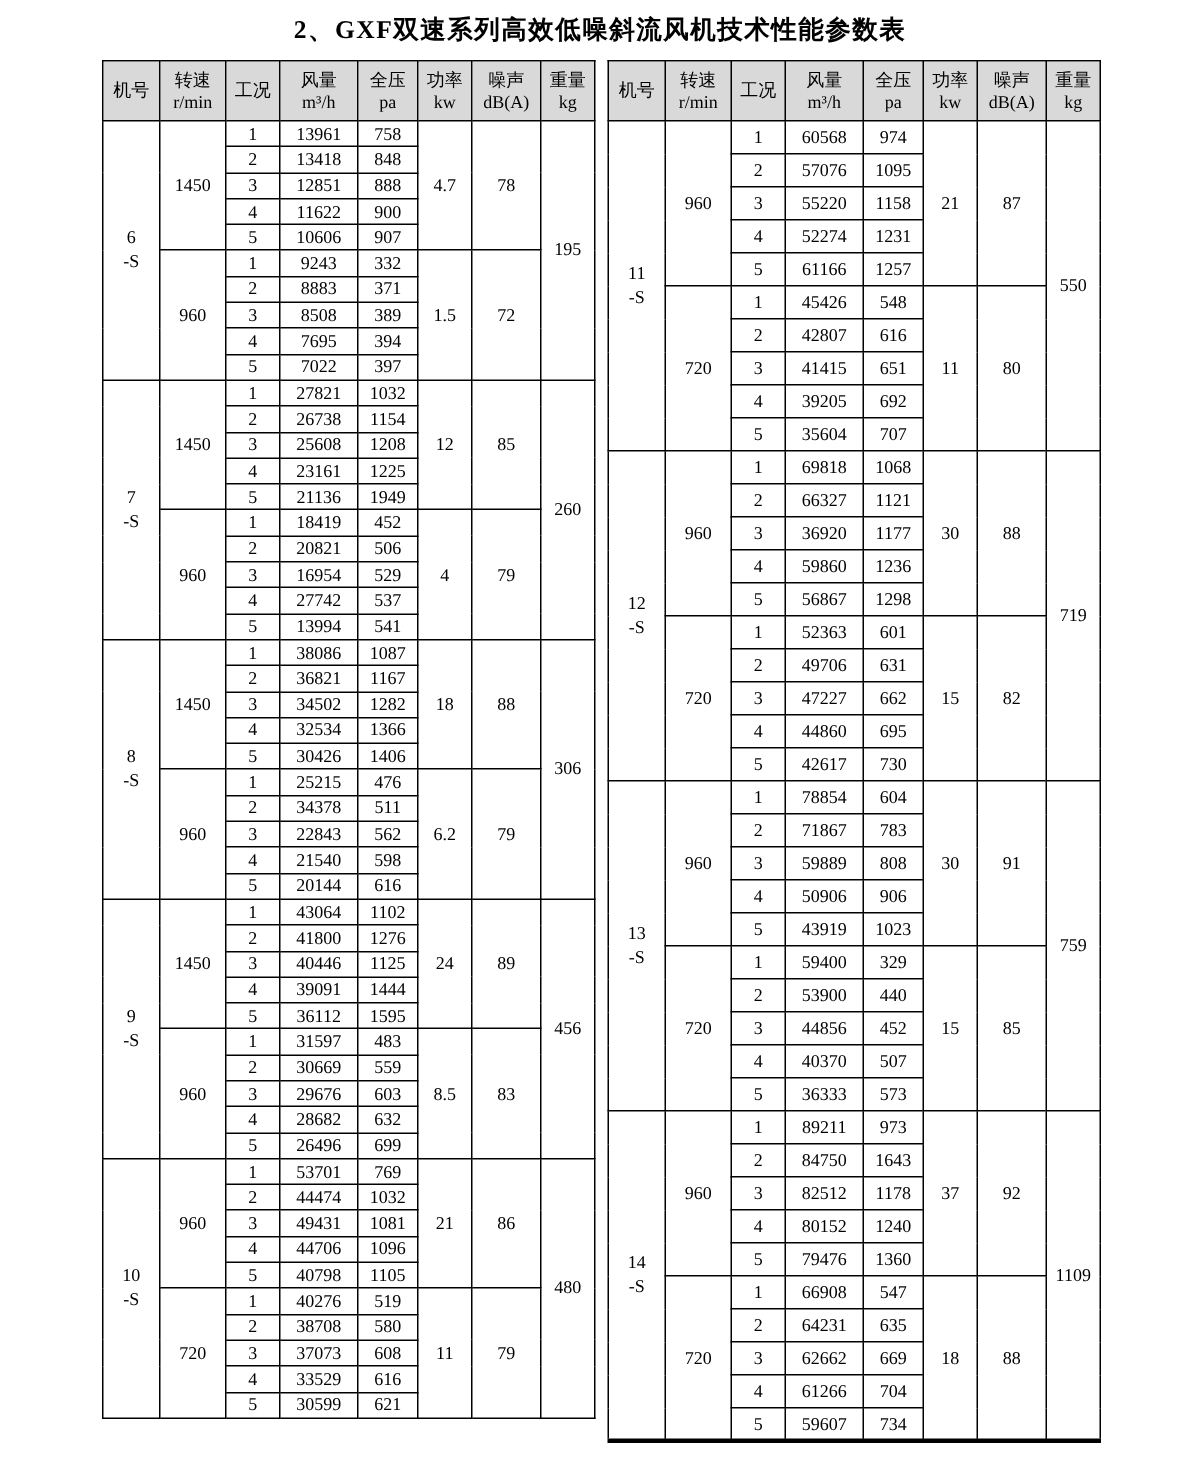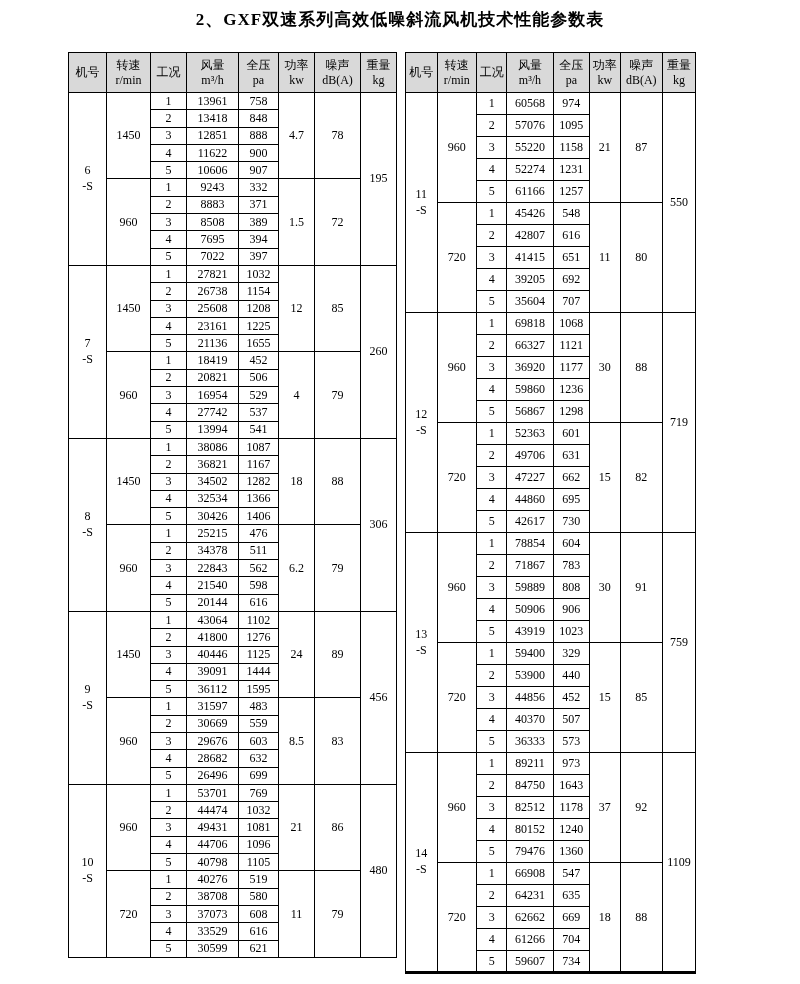--- a/index.html
+++ b/index.html
@@ -1,20 +1,20 @@
 <!DOCTYPE html>
 <html style="--shade: #d9d9d9;"><head>
 <meta charset="utf-8">
 <style>
   html,body{margin:0;padding:0;background:#fff;}
-  .page{position:relative;width:696px;height:984px;background:#fff;overflow:hidden;
+  .page{position:relative;width:800px;height:984px;background:#fff;overflow:hidden;
         font-family:"Liberation Serif", serif;color:#000;}
   .title{position:absolute;top:8px;left:0;width:800px;text-align:center;
          font-size:17px;font-weight:bold;letter-spacing:1px;margin:0;}
-  table.spec{position:absolute;top:52px;border-collapse:collapse;table-layout:fixed;
+  table.spec{position:absolute;top:40px;border-collapse:collapse;table-layout:fixed;
              font-size:12px;}
   table.spec.t-left{left:68px;}
   table.spec.t-right{left:405px;border-bottom:3px solid #000;}
   table.spec th, table.spec td{border:1px solid #000;text-align:center;
              vertical-align:middle;padding:0;font-weight:normal;line-height:1.25;
              overflow:hidden;background:#fff;}
   table.spec thead tr{height:40px;}
   table.spec thead th{background:var(--shade,#d9d9d9);font-size:12px;}
   table.t-left tbody tr{height:17.3px;}
   table.t-right tbody tr{height:22px;}
@@ -158,21 +158,21 @@
           <td>1208</td>
         </tr>
         <tr>
           <td>4</td>
           <td>23161</td>
           <td>1225</td>
         </tr>
         <tr>
           <td>5</td>
           <td>21136</td>
-          <td>1655</td>
+          <td>1949</td>
         </tr>
         <tr>
           <td rowspan="5" class="shaded">960</td>
           <td>1</td>
           <td>18419</td>
           <td>452</td>
           <td rowspan="5" class="shaded">4</td>
           <td rowspan="5" class="shaded">79</td>
         </tr>
         <tr>

